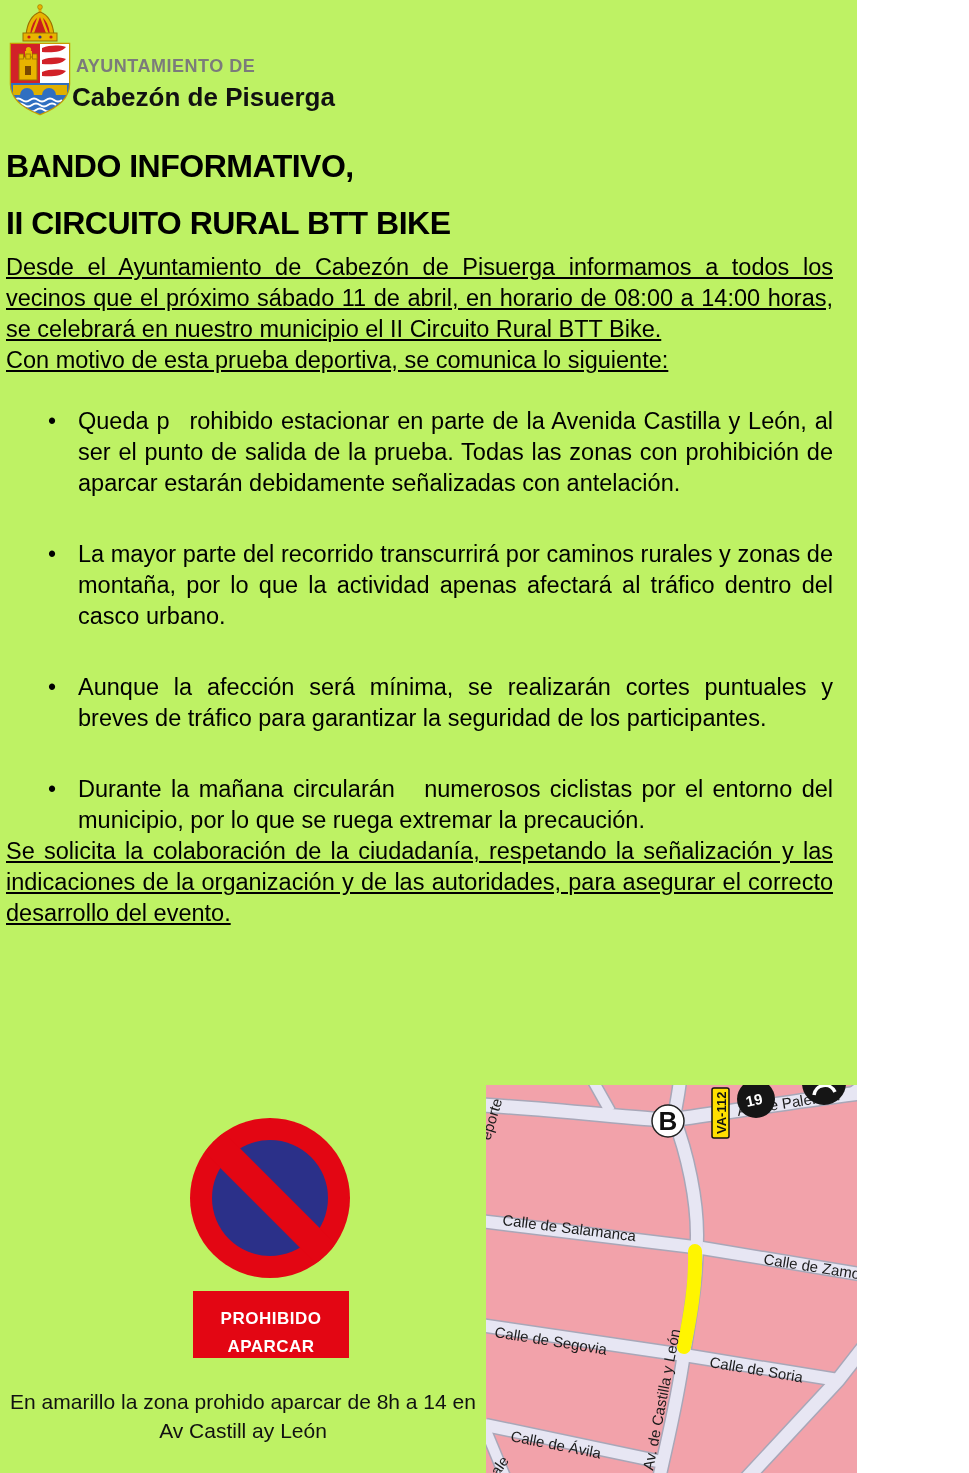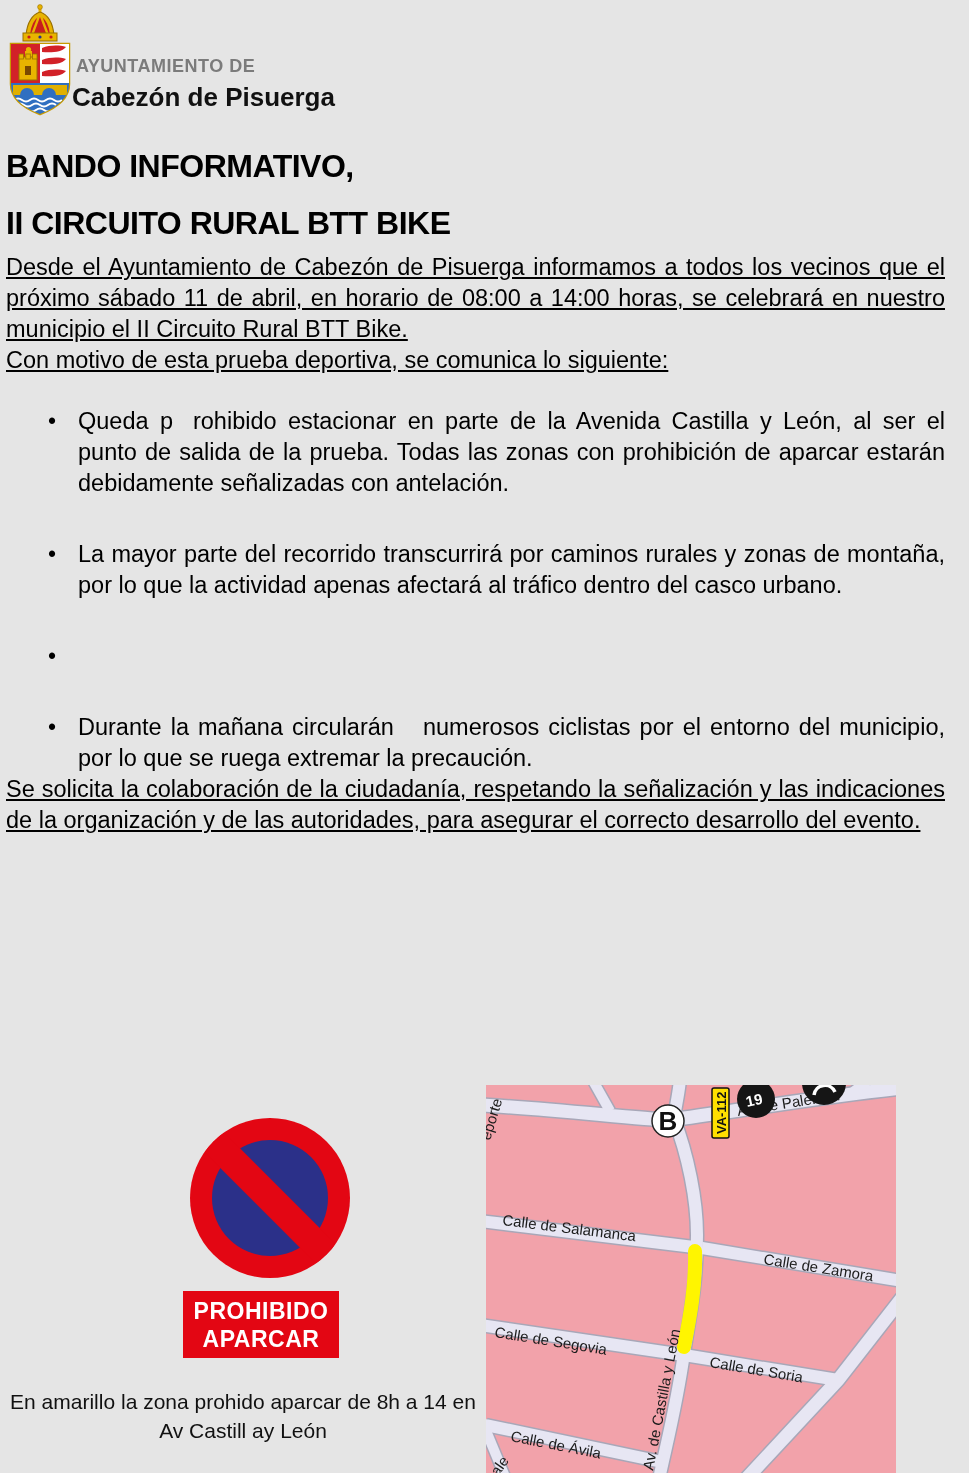--- a/index.html
+++ b/index.html
@@ -1,21 +1,21 @@
 <!DOCTYPE html>
 <html lang="es" style="--map_pink: #f2a2aa; --map_street: #e7e6f3; --map_casing: #a8a7b8; --map_highlight: #fff500; --badge_yellow: #ffdf00; --sign_red: #e30613; --sign_blue: #2b3089; --header_gray: #7b7b7b;"><head>
 <meta charset="utf-8">
 <style>
   html,body{margin:0;padding:0;background:#fff;}
   .page{
     position:relative;
-    width:969px;
+    width:857px;
     height:1473px;
     overflow:hidden;
-    background:#e5e5e5;
+    background:#bef264;
     font-family:"Liberation Sans",sans-serif;
     color:#000;
   }
   
   .header{position:relative;height:118px;}
   .logo{position:absolute;left:8px;top:4px;}
   .org-label{
     position:absolute;left:76px;top:56px;
     font-size:18px;font-weight:bold;color:#7b7b7b;letter-spacing:.5px;
   }
@@ -47,24 +47,24 @@
   .bullets .dot{
     position:absolute;left:42px;top:0;
     font-size:23px;
   }
   .p-colab{margin-top:33px;text-align:justify;}
   .p-fecha{margin-top:37px;}
   b{font-weight:normal;margin-left:20px;}
   
   .sign-circle{position:absolute;left:182px;top:1110px;}
   .sign-box{
-    position:absolute;left:183px;top:1291px;width:156px;height:67px;
+    position:absolute;left:193px;top:1291px;width:156px;height:67px;
     background:var(--sign_red);
-    color:#fff;font-weight:bold;font-size:23px;line-height:28px;
-    text-align:center;box-sizing:border-box;padding-top:6px;
+    color:#fff;font-weight:bold;font-size:17px;line-height:28px;
+    text-align:center;box-sizing:border-box;padding-top:14px;
     letter-spacing:.5px;
   }
   .caption{
     position:absolute;left:0;top:1387px;width:486px;
     text-align:center;font-size:21px;line-height:29px;color:#111;
   }
   .caption .nowrap{white-space:nowrap;margin-top:18px;}
   .map{position:absolute;left:486px;top:1085px;}
   .map text{font-family:"Liberation Sans",sans-serif;}
 </style>
@@ -135,21 +135,21 @@
     <p class="p-motivo">Con motivo de esta prueba deportiva, se comunica lo siguiente:</p>
 
     <ul class="bullets">
       <li>
         <span class="dot">•</span><span>Queda p</span><b>rohibido estacionar en parte de la Avenida Castilla y León</b><span>, al ser el punto de salida de la prueba. Todas las zonas con prohibición de aparcar estarán debidamente señalizadas con antelación.</span>
       </li>
       <li>
         <span class="dot">•</span><span>La mayor parte del recorrido transcurrirá por caminos rurales y zonas de montaña, por lo que la actividad apenas afectará al tráfico dentro del casco urbano.</span><b></b><span></span>
       </li>
       <li>
-        <span class="dot">•</span><b></b><span></span>
+        <span class="dot">•</span><span>Aunque la afección será mínima, se realizarán cortes puntuales y breves de tráfico para garantizar la seguridad de los participantes.</span><b></b><span></span>
       </li>
       <li>
         <span class="dot">•</span><span>Durante la mañana circularán </span><b>numerosos ciclistas</b><span> por el entorno del municipio, por lo que se ruega extremar la precaución.</span>
       </li>
     </ul>
 
     <p class="p-colab">Se solicita la colaboración de la ciudadanía, respetando la señalización y las indicaciones de la organización y de las autoridades, para asegurar el correcto desarrollo del evento.</p>
   </div>
 
   <svg class="sign-circle" width="176" height="176" viewBox="0 0 176 176">

